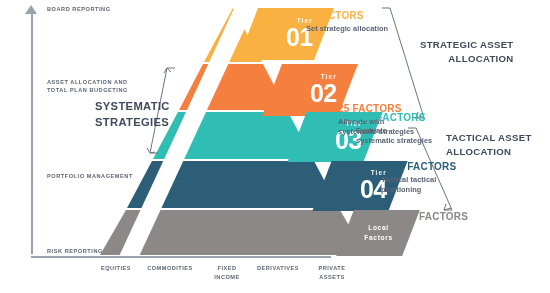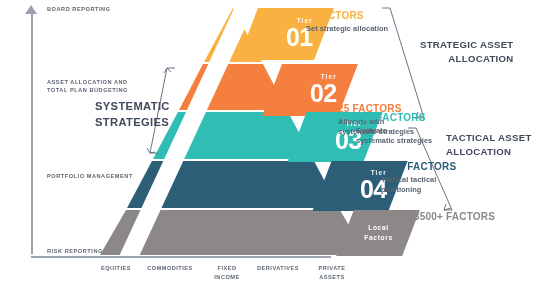--- a/index.html
+++ b/index.html
@@ -193,21 +193,21 @@
     <div class="desc">Evaluate
 systematic strategies</div>
   </div>
 
   <div class="callout" style="left:381px;top:162px;">
     <div class="count" style="color:#2c5e77;">280+ FACTORS</div>
     <div class="desc">Tactical tactical
 positioning</div>
   </div>
 
-  <div class="callout" style="left:414px;top:212px;">
+  <div class="callout" style="left:387px;top:212px;">
     <div class="count" style="color:#8b8887;">3500+ FACTORS</div>
   </div>
 
   <div class="group-label" style="left:420px;top:38px;text-align:right;">Strategic Asset
 Allocation</div>
 
   <div class="group-label" style="left:446px;top:131px;">Tactical Asset
 Allocation</div>
 
   <div class="base-rule"></div>

